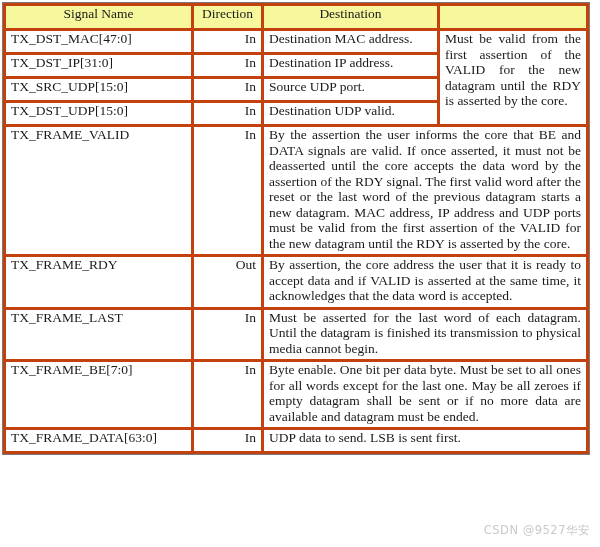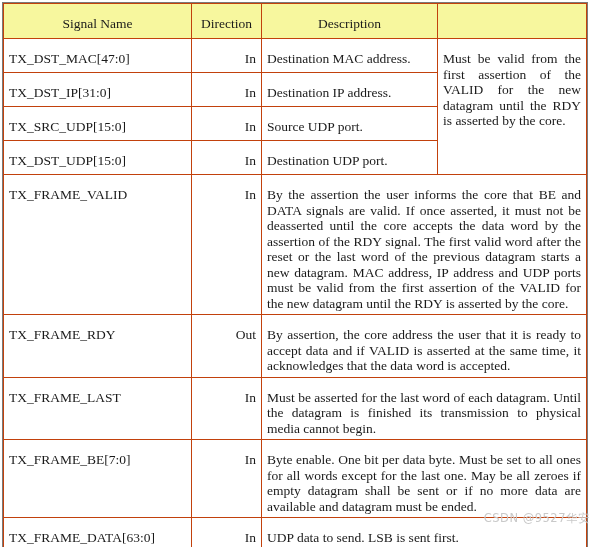--- a/index.html
+++ b/index.html
@@ -23,23 +23,23 @@
     position: absolute;
     left: 3px;
     top: 3px;
     width: 583px;
     border-collapse: collapse;
     table-layout: fixed;
     background: #ffffff;
   }
   table.signal-table td,
   table.signal-table th {
-    border: 1px solid #c2410c;
+    border: 3px solid #c2410c;
     vertical-align: top;
-    padding: 12px 5px 3px 5px;
+    padding: 0 5px 3px 5px;
     font-size: 13.5px;
     line-height: 15.5px;
     font-weight: normal;
   }
   
   table.signal-table {
     outline: 1px solid #7a7a7a;
   }
   thead th {
     background: #f7f79e;
@@ -73,21 +73,21 @@
   }
   td.extra-cell {
     text-align: justify;
     text-justify: inter-word;
   }
   tr.short-row td { height: 18px; }
 
   .watermark {
     position: absolute;
     right: 10px;
-    bottom: 21px;
+    bottom: 9px;
     font-family: "DejaVu Sans", "Liberation Sans", sans-serif;
     font-size: 11.5px;
     color: #c9c9c9;
     letter-spacing: 0.5px;
     white-space: nowrap;
     pointer-events: none;
   }
 </style>
 </head>
 <body>
@@ -98,21 +98,21 @@
     <colgroup>
       <col class="c-name">
       <col class="c-dir">
       <col class="c-desc">
       <col class="c-extra">
     </colgroup>
     <thead>
       <tr>
         <th>Signal Name</th>
         <th>Direction</th>
-        <th>Description</th>
+        <th>Destination</th>
         <th></th>
       </tr>
     </thead>
     <tbody>
 
       <tr class="short-row">
         <td class="name-cell">TX_DST_MAC[47:0]</td>
         <td class="dir-cell">In</td>
         <td class="desc-cell nojust">Destination MAC address.</td>
         <td class="extra-cell" rowspan="4">Must be valid from the first assertion of the VALID for the new datagram until the RDY is asserted by the core.</td>
@@ -126,21 +126,21 @@
 
       <tr class="short-row">
         <td class="name-cell">TX_SRC_UDP[15:0]</td>
         <td class="dir-cell">In</td>
         <td class="desc-cell nojust">Source UDP port.</td>
       </tr>
 
       <tr class="short-row">
         <td class="name-cell">TX_DST_UDP[15:0]</td>
         <td class="dir-cell">In</td>
-        <td class="desc-cell nojust">Destination UDP port.</td>
+        <td class="desc-cell nojust">Destination UDP valid.</td>
       </tr>
 
       <tr>
         <td class="name-cell">TX_FRAME_VALID</td>
         <td class="dir-cell">In</td>
         <td class="desc-cell" colspan="2">By the assertion the user informs the core that BE and DATA signals are valid. If once asserted, it must not be deasserted until the core accepts the data word by the assertion of the RDY signal. The first valid word after the reset or the last word of the previous datagram starts a new datagram. MAC address, IP address and UDP ports must be valid from the first assertion of the VALID for the new datagram until the RDY is asserted by the core.</td>
       </tr>
 
       <tr>
         <td class="name-cell">TX_FRAME_RDY</td>

